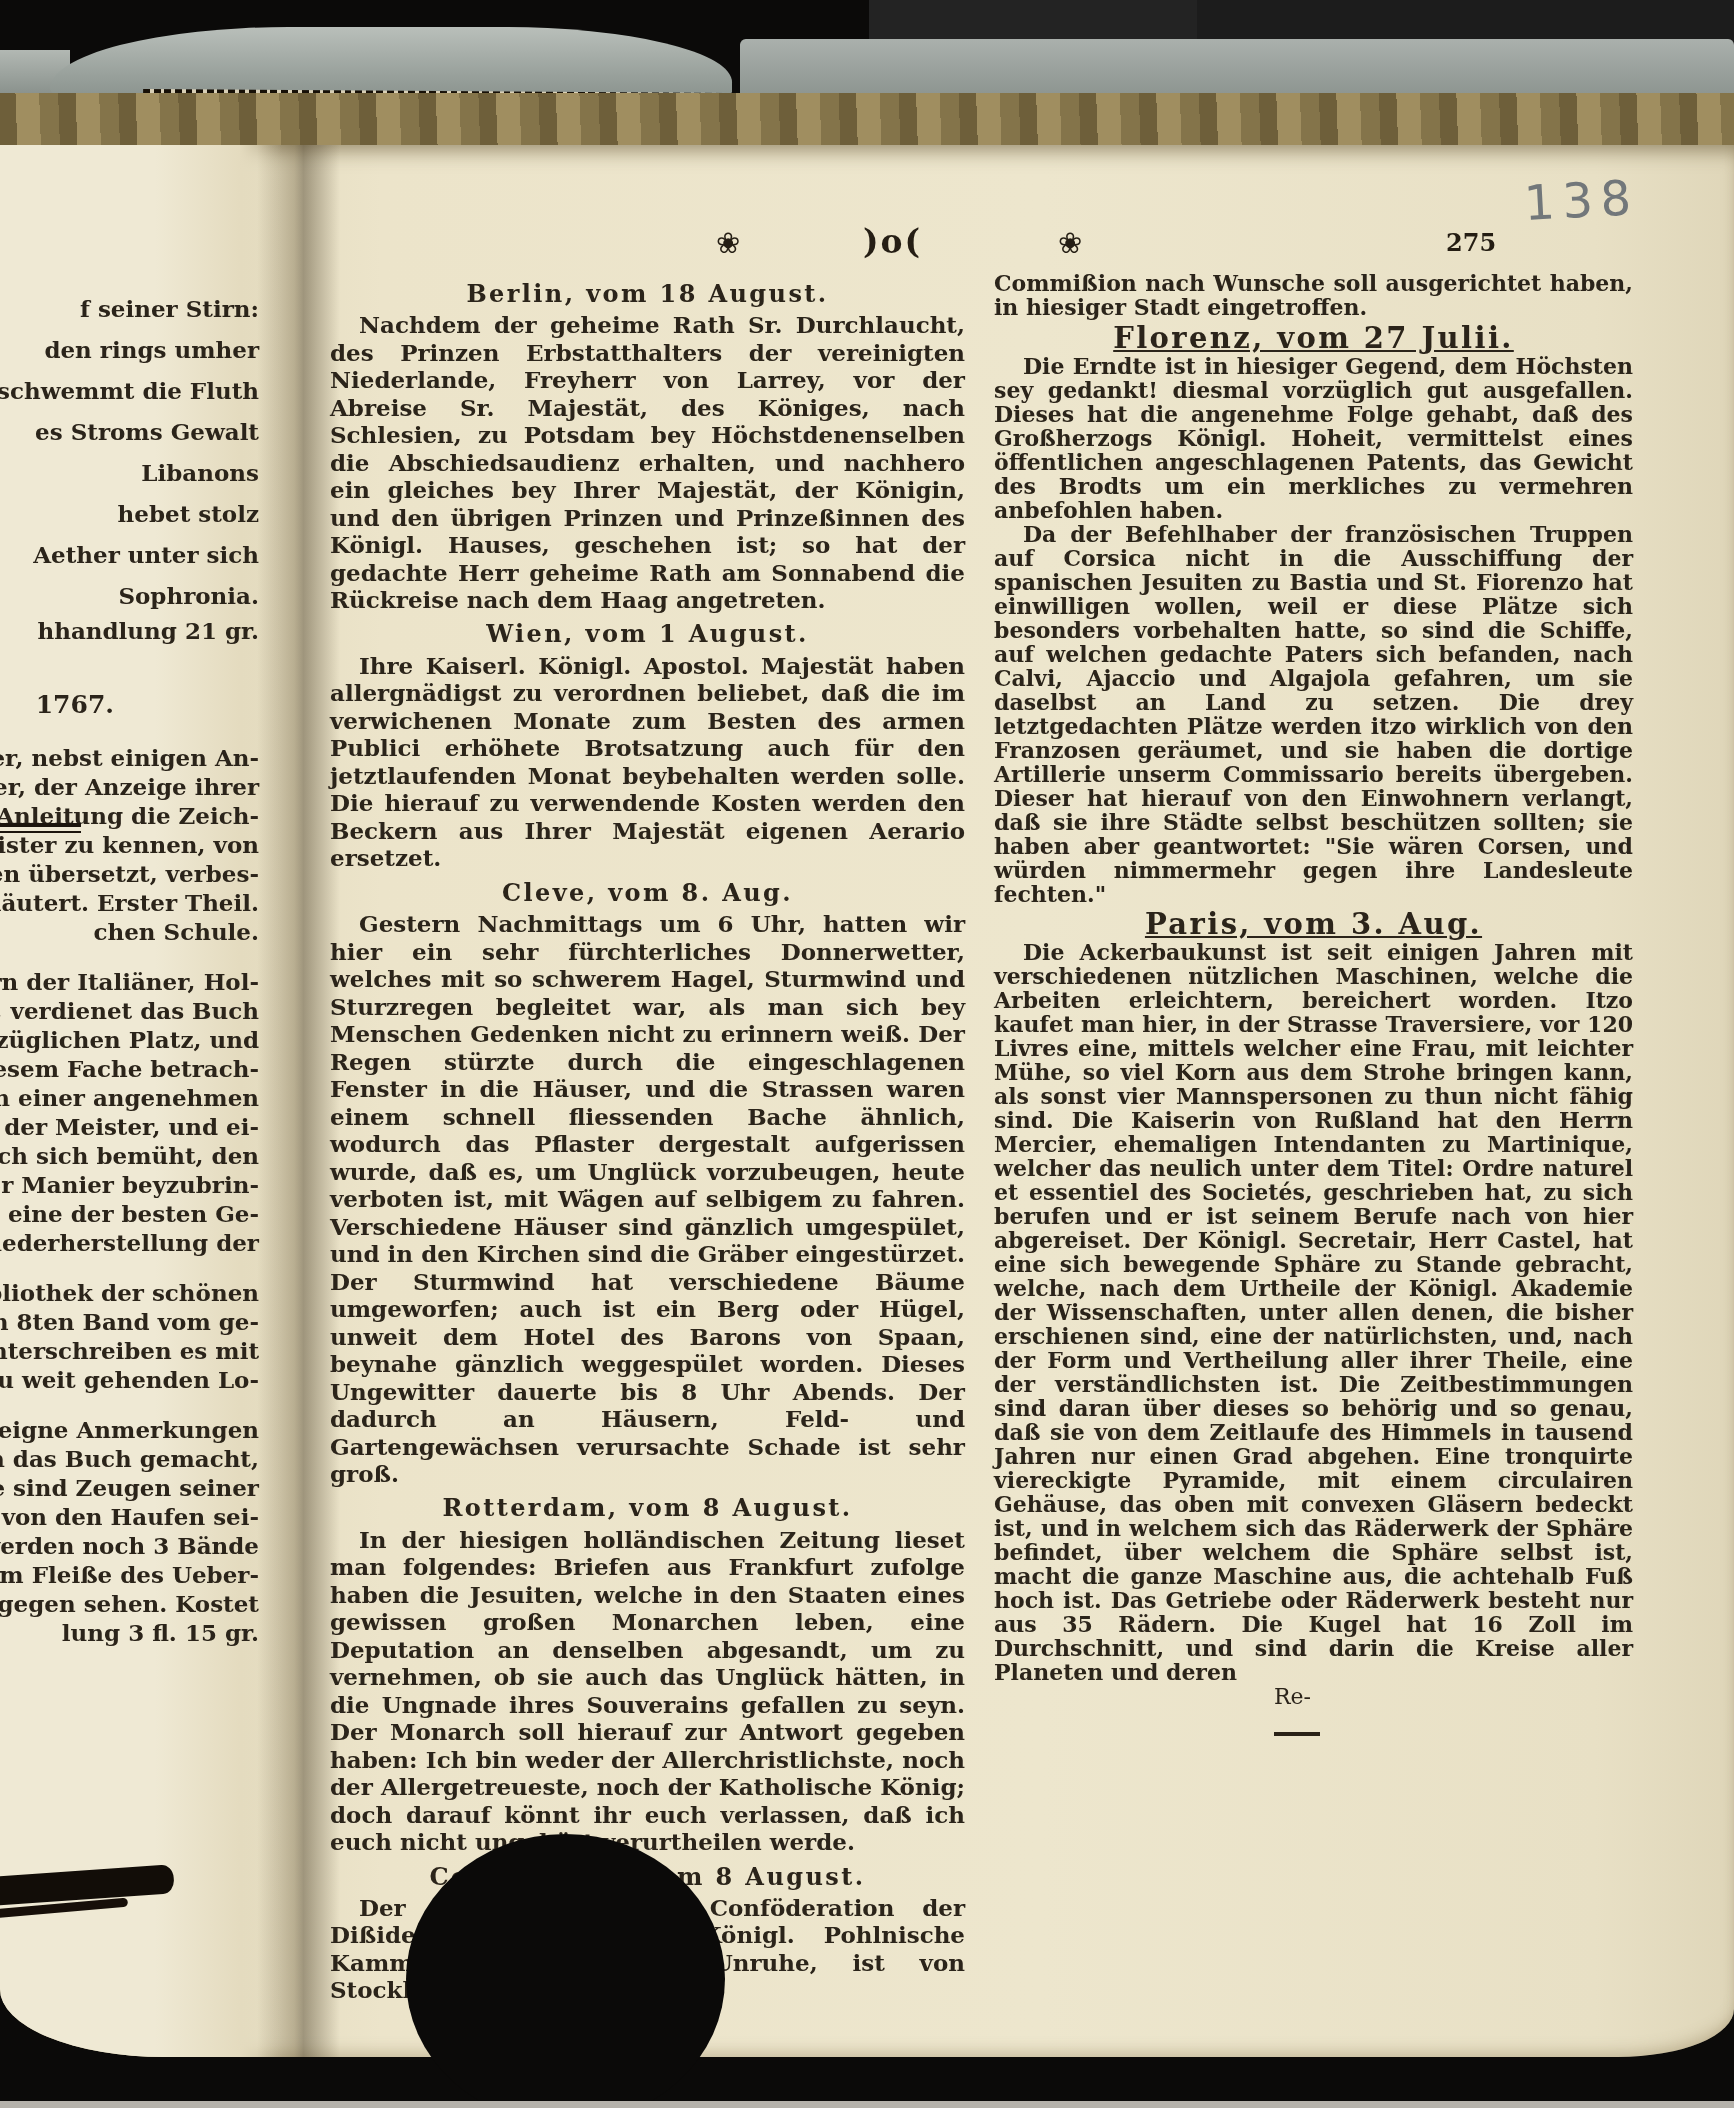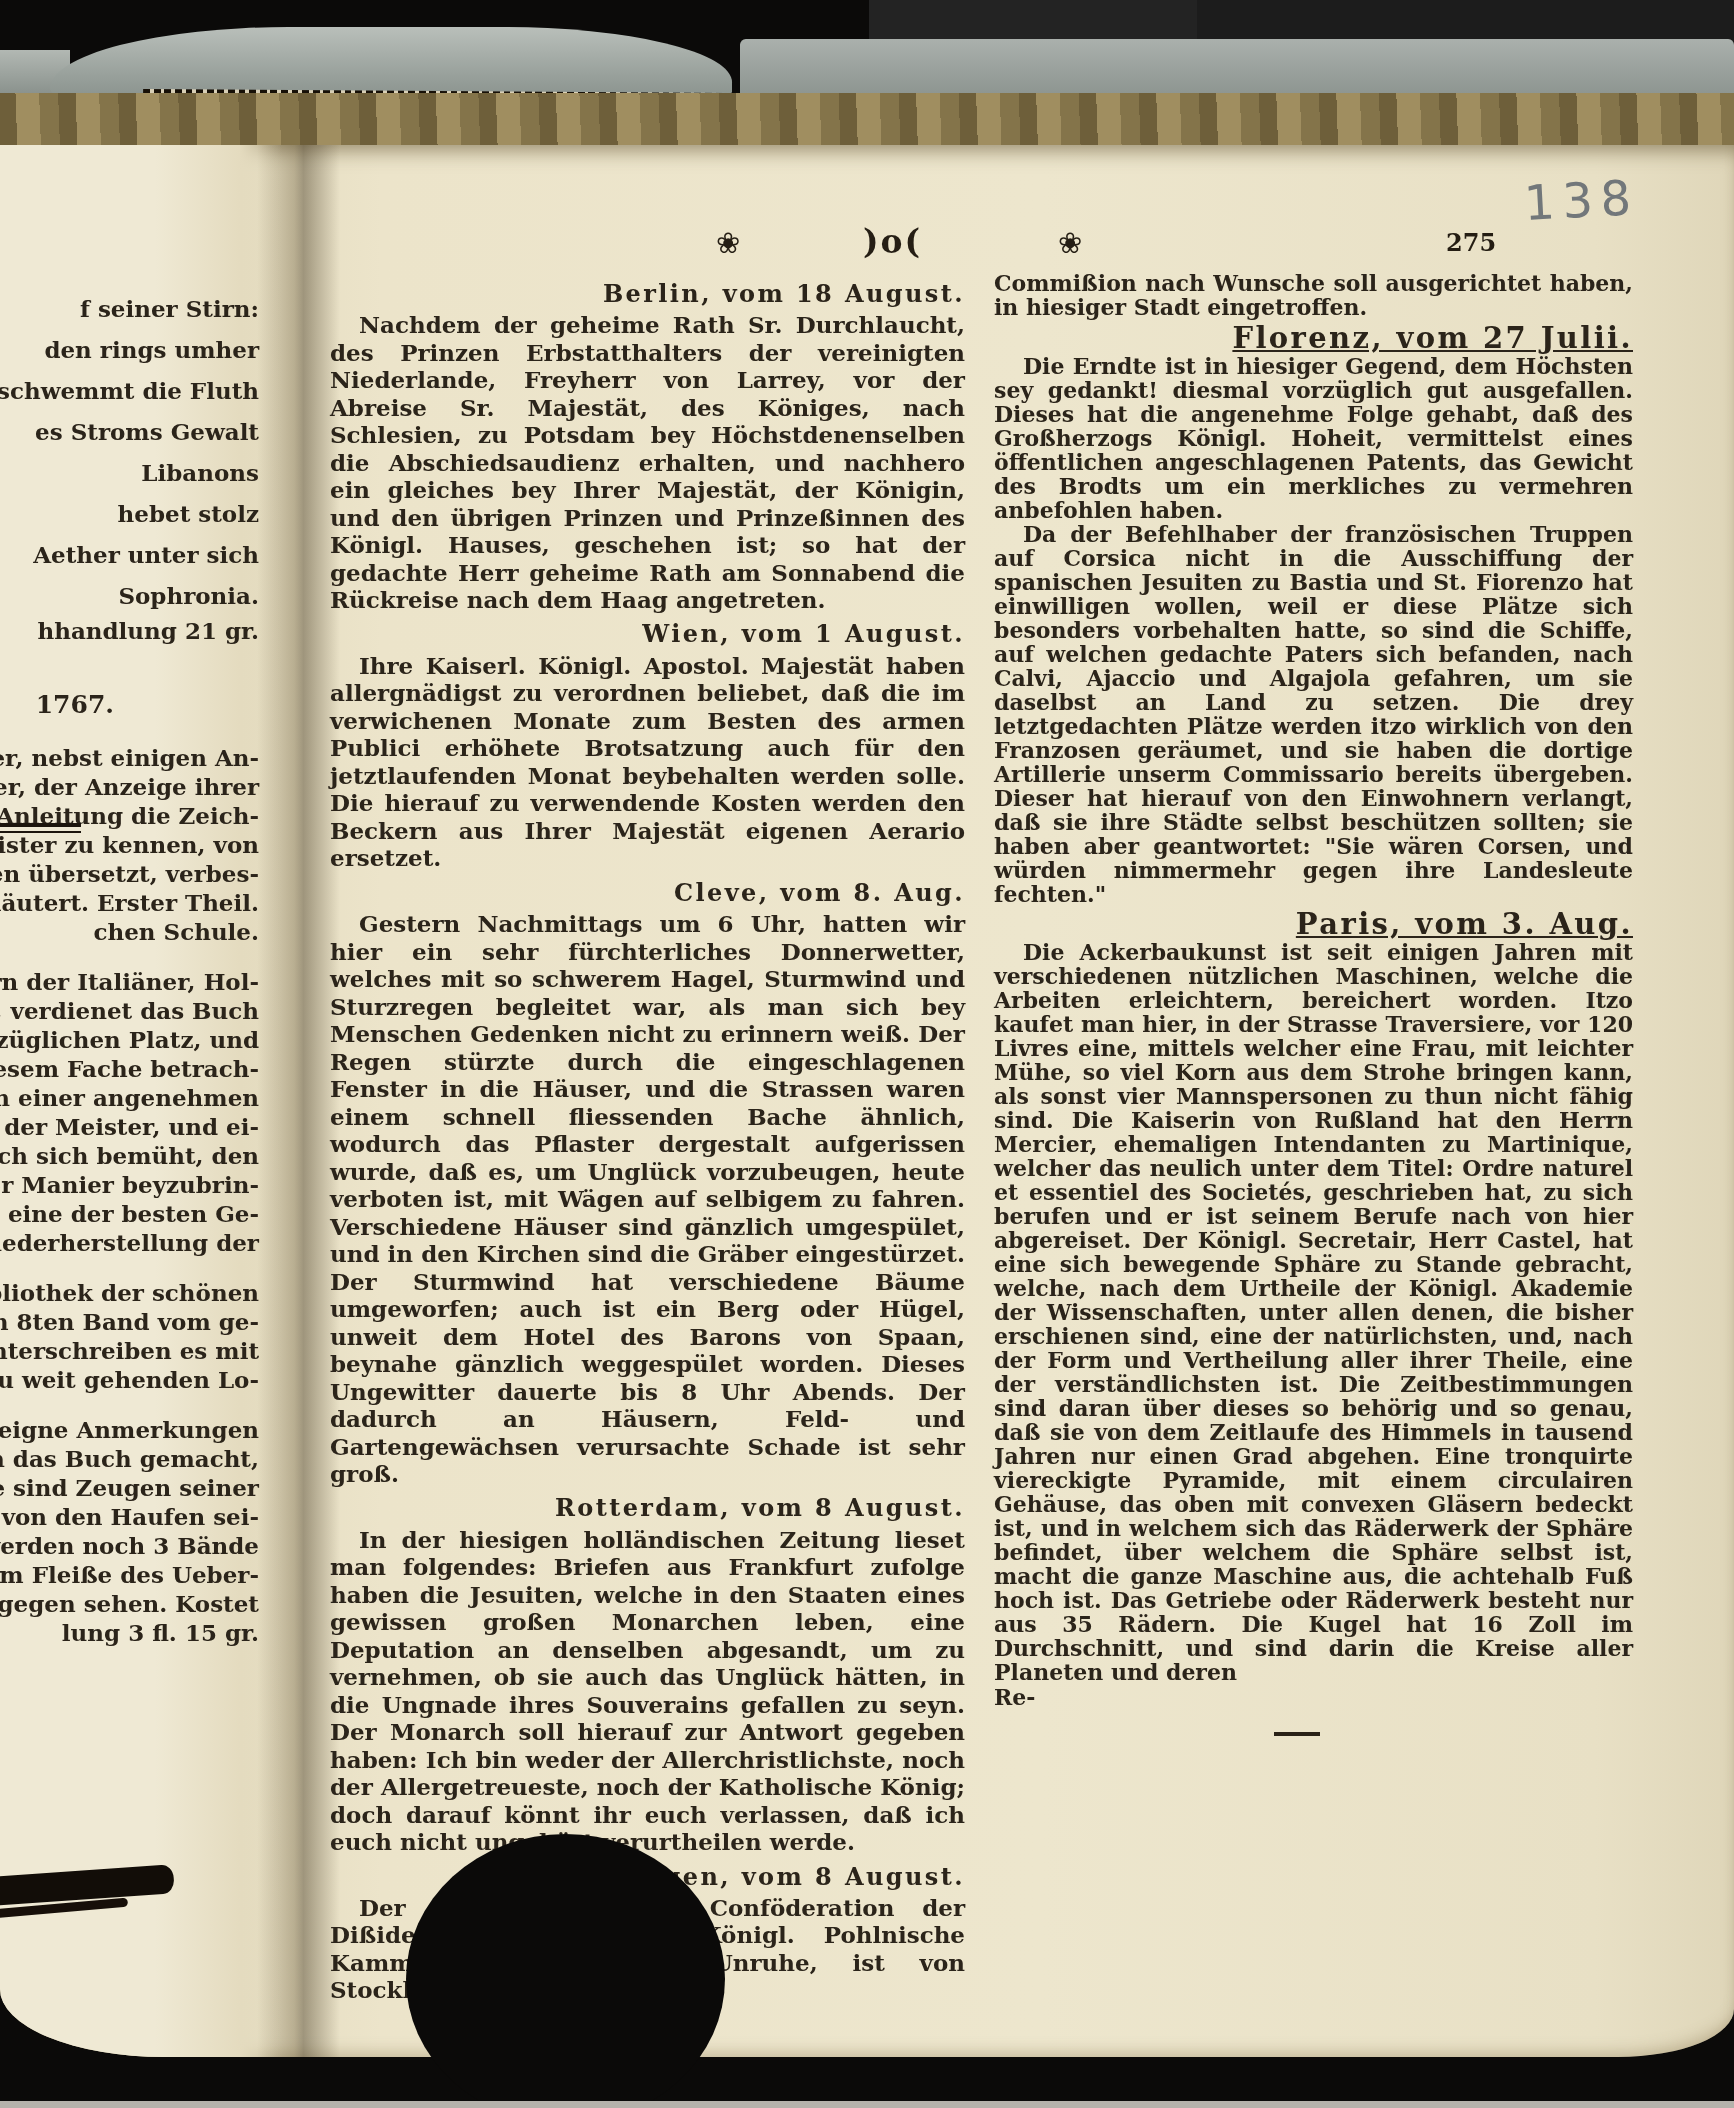--- a/index.html
+++ b/index.html
@@ -52,26 +52,26 @@
   .fleuron-left{left:716px;top:81px;}
   .fleuron-right{left:1058px;top:81px;}
   .joc{position:absolute;left:863px;top:77px;font-size:33px;font-weight:bold;color:#251e14;letter-spacing:1.9px;}
   .page-number{position:absolute;left:1446px;top:83px;font-size:24px;font-weight:bold;color:#241d13;}
   .handwritten{position:absolute;left:1524px;top:27px;font-family:"DejaVu Sans",sans-serif;
                font-size:48px;color:#72777a;transform:rotate(-3deg);letter-spacing:7.7px;}
   
   .col{position:absolute;text-align:justify;}
   .col-left{left:330px;top:128px;width:635px;font-size:23px;line-height:27.5px;font-weight:bold;}
   .col-right{left:966px;top:126px;width:639px;font-size:22px;line-height:24px;font-weight:bold;margin-left:28px;}
-  .heading{text-align:right;font-size:24px;letter-spacing:2.4px;margin:6.8px 0 3.9px;font-weight:bold;
+  .heading{text-align:center;font-size:24px;letter-spacing:2.4px;margin:6.8px 0 3.9px;font-weight:bold;
            text-indent:0;}
   .col-right .heading{font-size:29px;text-decoration:underline;}
   .para{margin:0;text-indent:29px;text-align:justify;}
   .para.no-indent{text-indent:0;}
-  .catchword{text-align:left;padding-right:42px;font-weight:bold;margin-top:1px;}
+  .catchword{text-align:center;padding-right:42px;font-weight:normal;margin-top:1px;}
   .end-rule{width:46px;height:3.9px;background:#2a2217;margin:23px 0 0 280px;}
 </style>
 </head>
 <body>
 
 <div class="photo">
 
   <div class="backdrop-panel"></div>
   <div class="backdrop-panel2"></div>
   <div class="cloth cloth-far-left"></div>

